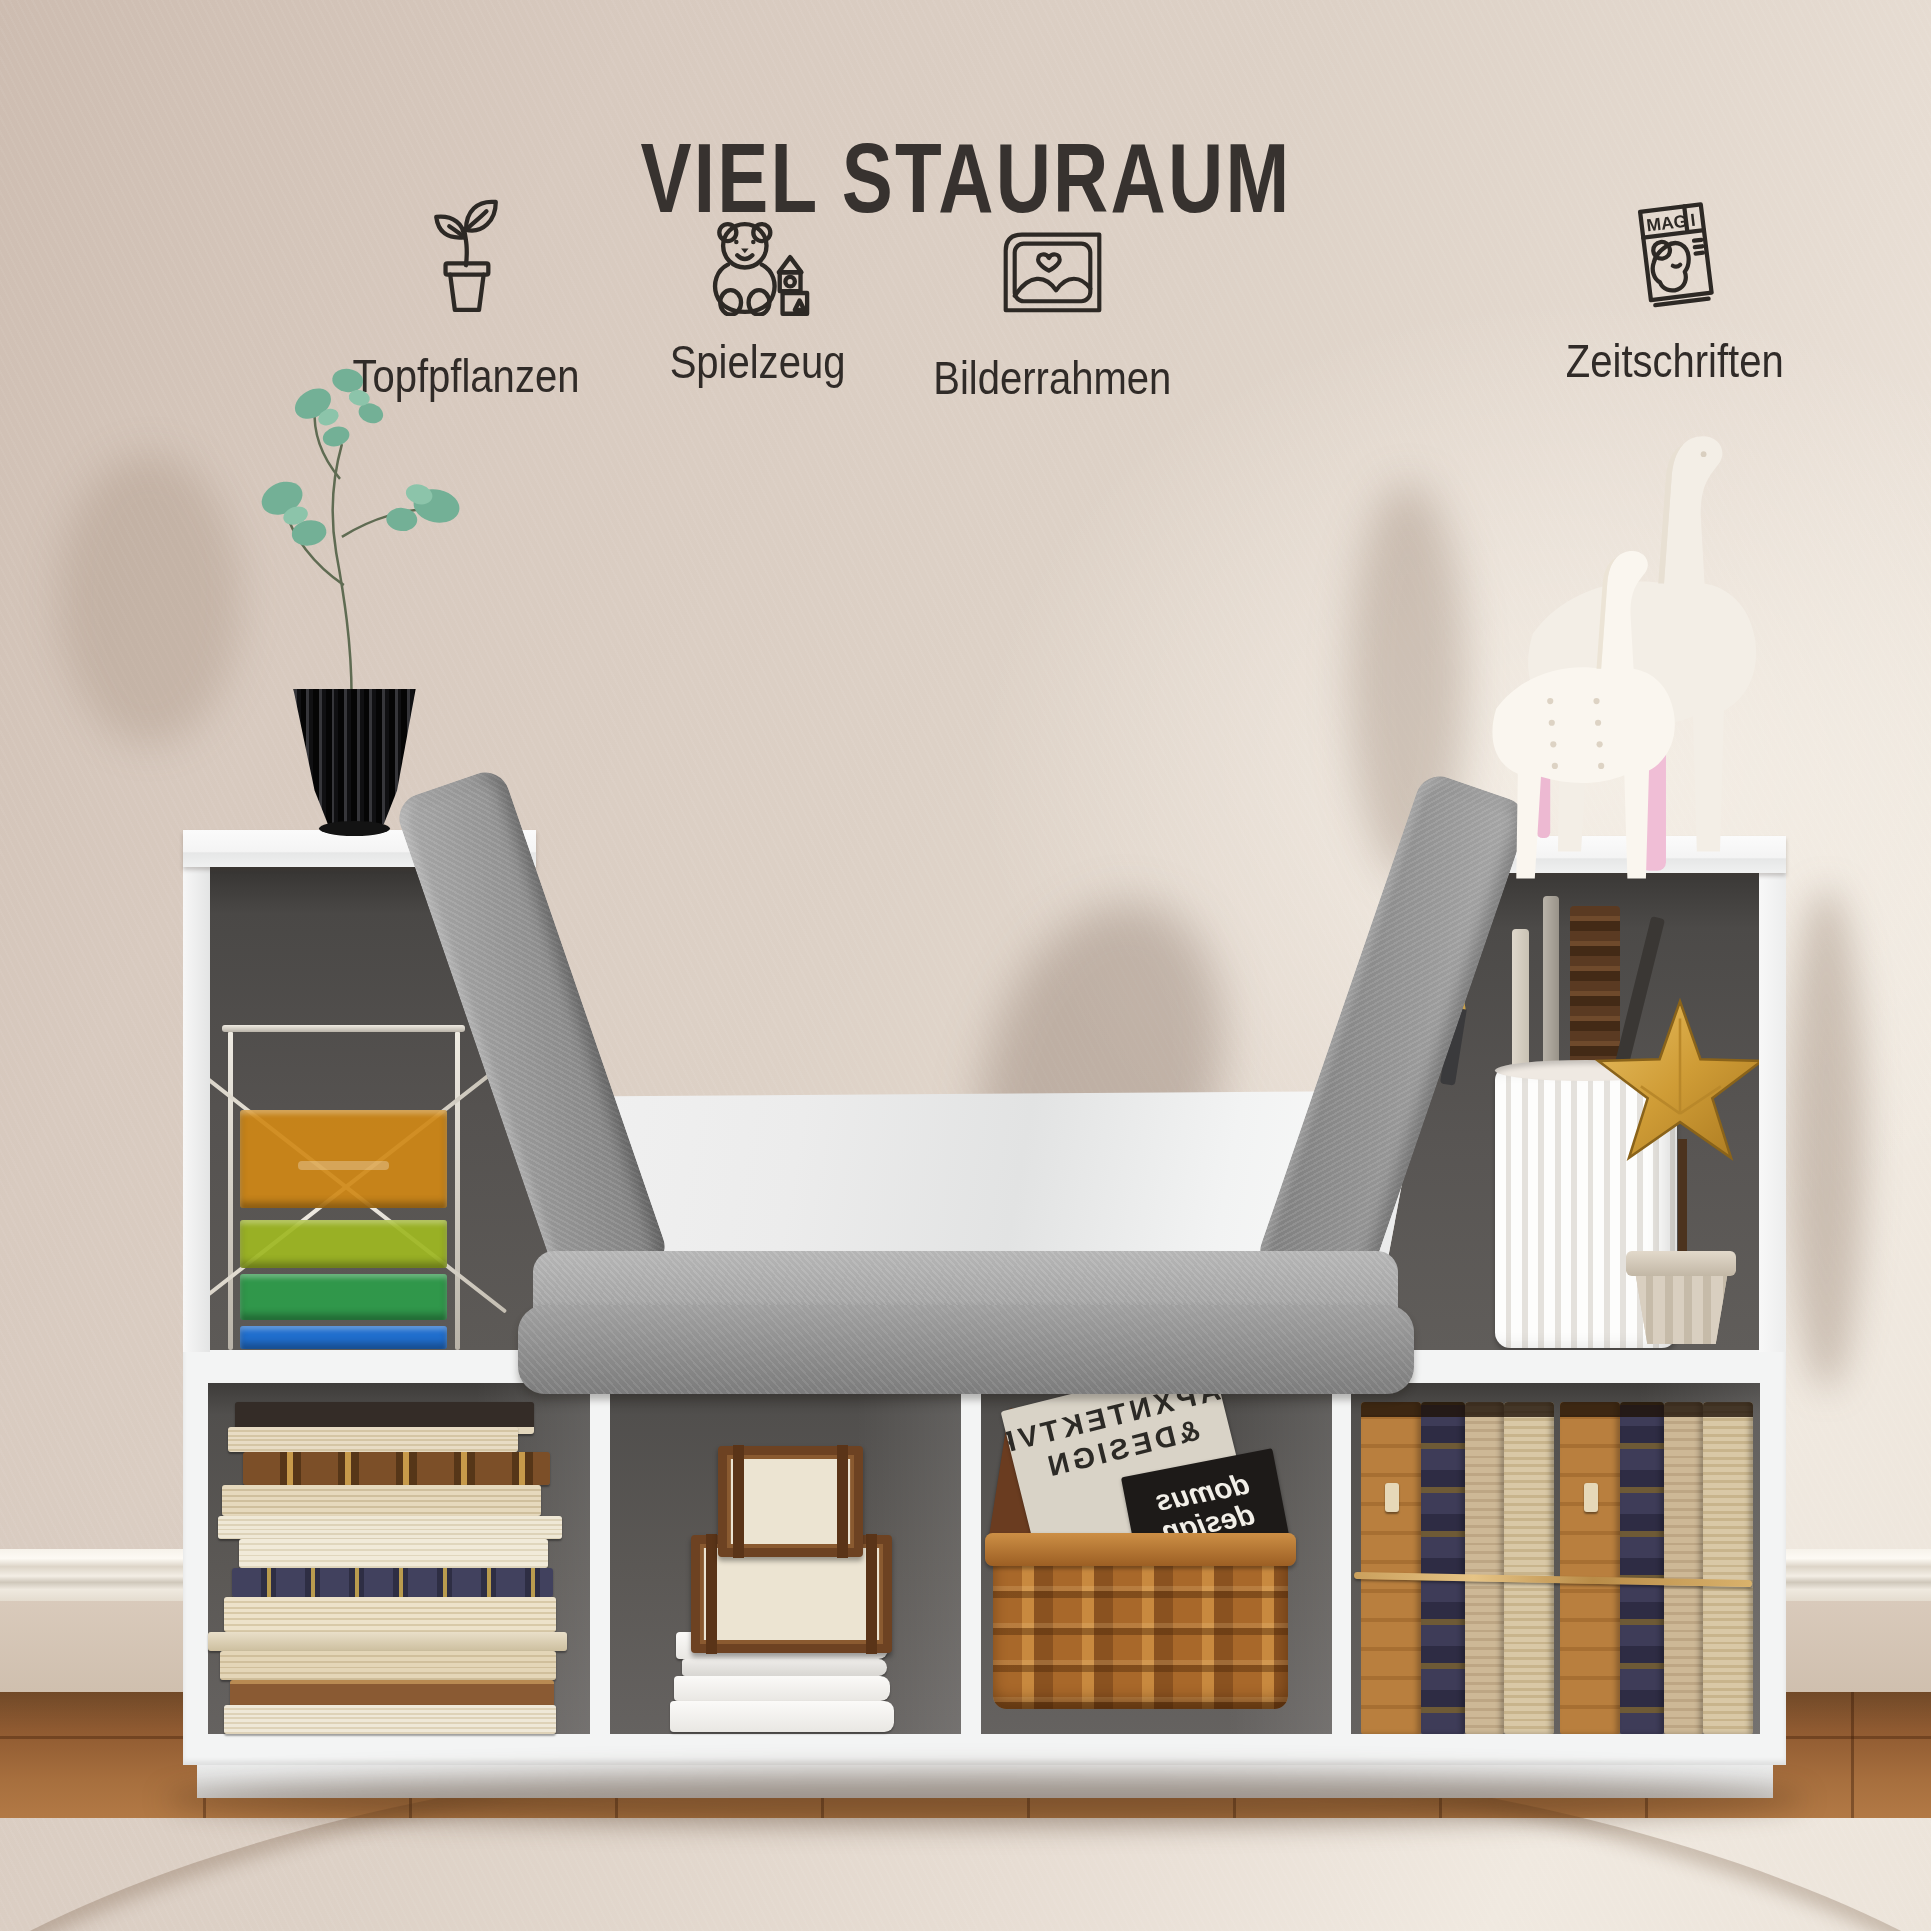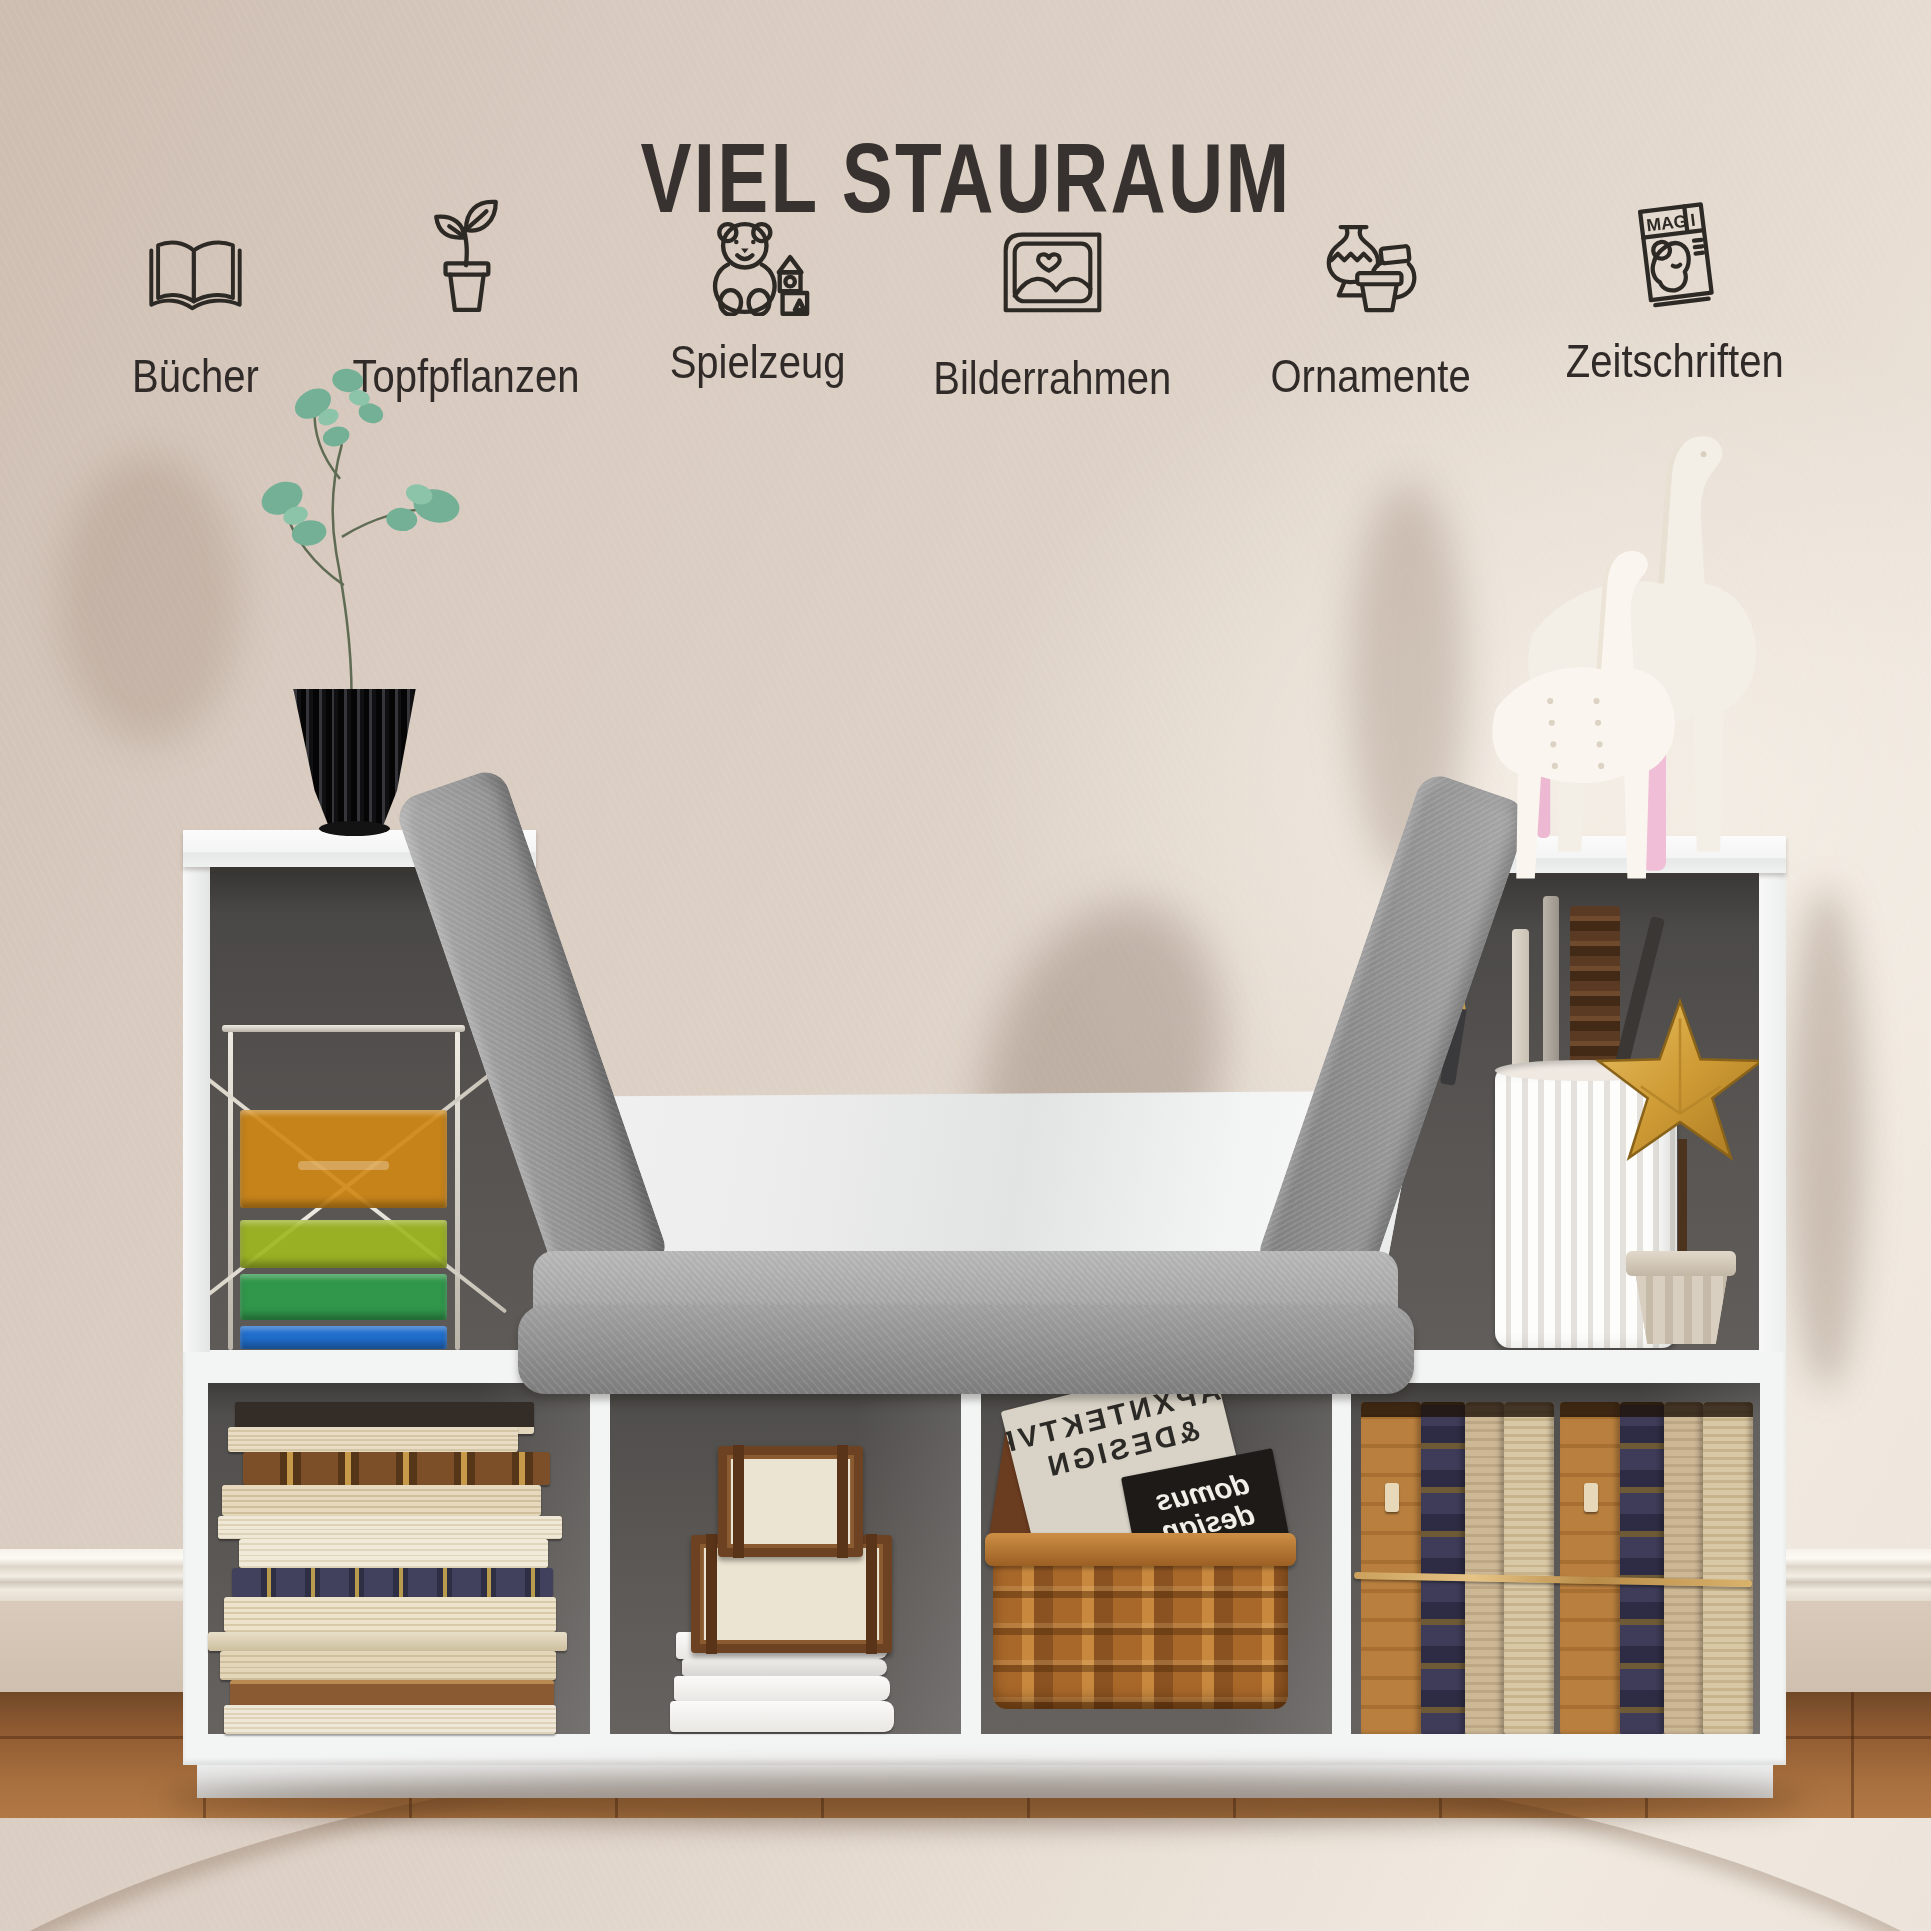--- a/index.html
+++ b/index.html
@@ -231,30 +231,20 @@
   <div class="molding"></div>
   <div class="wall-lower"></div>
   <div class="floor">
     <div class="floor-planks"></div>
     <div class="floor-seam"></div>
   </div>
   <div class="rug"></div>
 
   <h1 class="title">VIEL STAURAUM</h1>
 
-  <div class="feature f1">
-    <div class="iconbox">
-      <svg class="ficon" width="102" height="81" viewBox="0 0 120 95">
-        <path d="M8,18 L8,82 C24,74 42,76 56,86 C72,76 94,74 112,82 L112,18"></path>
-        <path d="M16,12 C30,6 46,8 58,18 L58,78 C46,70 30,68 16,74 Z"></path>
-        <path d="M104,12 C90,6 72,8 58,18 L58,78 C72,70 90,68 104,74 Z"></path>
-      </svg>
-    </div>
-    <div class="flabel">Bücher</div>
-  </div>
 
   <div class="feature f2">
     <div class="iconbox">
       <svg class="ficon" width="93" height="122" viewBox="0 0 100 130">
         <path d="M50,76 C52,58 50,48 48,38"></path>
         <path d="M48,46 C30,48 20,40 18,24 C36,22 48,32 48,46 Z"></path>
         <path d="M32,34 C38,38 44,42 48,46"></path>
         <path d="M50,38 C50,18 62,6 82,8 C82,28 68,42 50,38 Z"></path>
         <path d="M72,18 C64,26 56,32 50,38"></path>
         <rect x="28" y="74" width="46" height="12" rx="2"></rect>
@@ -292,35 +282,20 @@
         <path d="M84,56 L96,40 L108,56 Z"></path>
         <rect x="85" y="56" width="22" height="20"></rect>
           <circle cx="96" cy="66" r="5"></circle>
         <rect x="88" y="78" width="26" height="22"></rect>
           <path d="M101,96 L106,86 L111,96 Z"></path>
       </svg>
     </div>
     <div class="flabel">Spielzeug</div>
   </div>
 
-  <div class="feature f5">
-    <div class="iconbox">
-      <svg class="ficon" width="106" height="93" viewBox="0 0 115 100">
-        <path d="M24,4 L52,4 M30,4 C34,14 28,18 22,23 C10,32 8,46 16,56 C24,66 44,66 52,58"></path>
-        <path d="M46,4 C42,14 48,18 54,23 C62,29 66,38 64,46"></path>
-        <path d="M14,40 l7,-7 7,7 7,-7 7,7 7,-7 7,7"></path>
-        <path d="M28,64 L22,78 L48,78"></path>
-        <rect x="68" y="26" width="30" height="16" rx="3" transform="rotate(-6 83 34)"></rect>
-        <path d="M70,42 C58,46 54,62 62,72 C70,82 88,84 98,74 C106,66 106,52 98,44"></path>
-        <path class="occ" d="M46,60 h40 l-6,34 h-28 z" stroke="#2d2925"></path>
-        <rect class="occ" x="42" y="54" width="48" height="12" rx="3" stroke="#2d2925"></rect>
-      </svg>
-    </div>
-    <div class="flabel">Ornamente</div>
-  </div>
 
   <div class="feature f6">
     <div class="iconbox">
       <svg class="ficon" width="100" height="118" viewBox="0 0 108 126">
         <g transform="rotate(-7 54 63)">
           <rect x="22" y="10" width="66" height="96"></rect>
           <path d="M22,38 L88,38 M70,10 L70,38"></path>
           <text x="27" y="32" font-size="19" font-weight="bold" stroke="none" fill="#2d2925">MAG</text>
           <text x="75" y="32" font-size="19" font-weight="bold" stroke="none" fill="#2d2925">I</text>
           <path d="M76,48 h8 M76,55 h8 M76,62 h8"></path>

